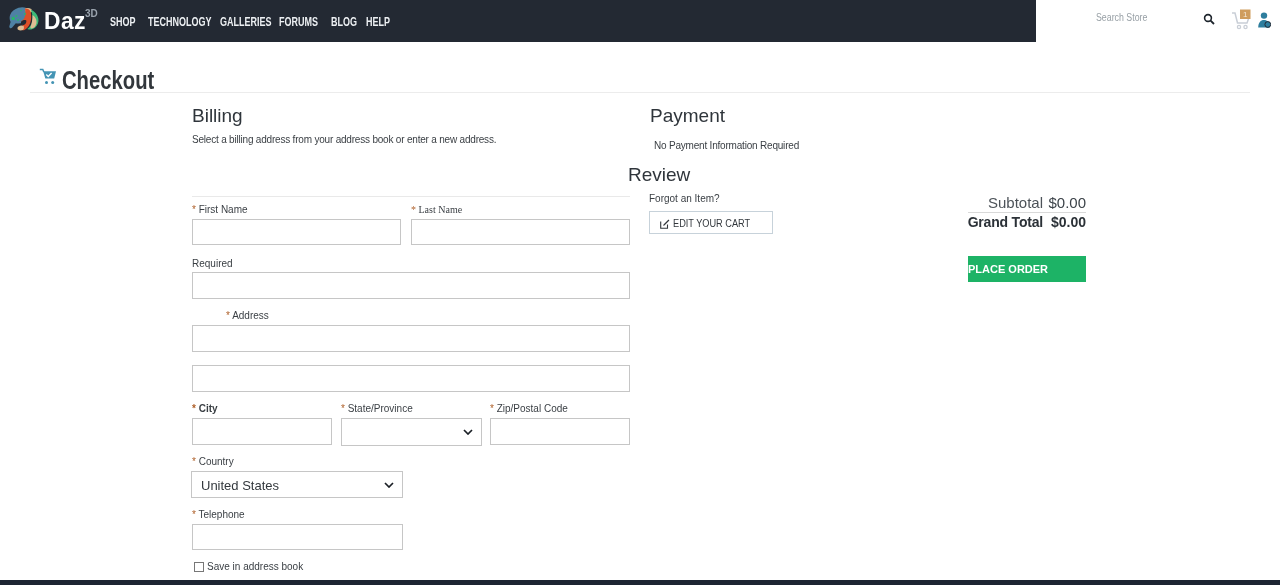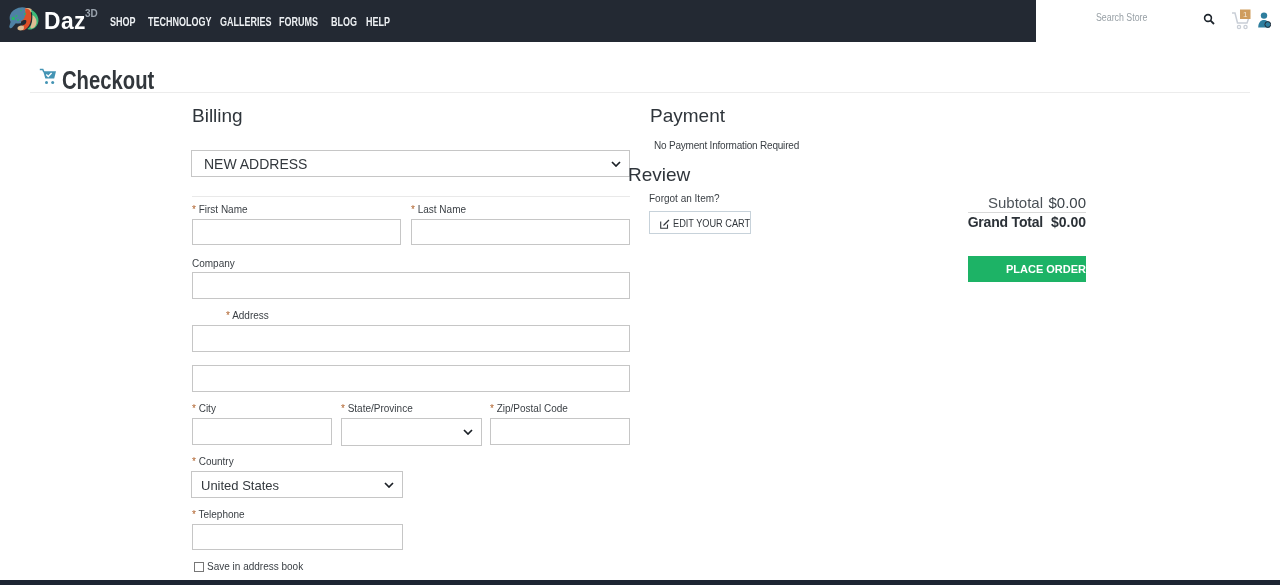--- a/index.html
+++ b/index.html
@@ -36,22 +36,22 @@
     font-size:14px; white-space:nowrap;}
   .chev { position:absolute; right:8px; top:50%; margin-top:-3px; width:10px; height:6px; }
 
   .t10 { position:absolute; font-size:10px; line-height:10px; color:#3a3f44; white-space:nowrap; }
 
   
   .tot-label { position:absolute; right:237px; white-space:nowrap; }
   .tot-val { position:absolute; right:194px; white-space:nowrap; }
   #tot-line { position:absolute; left:968px; top:212px; width:118px; height:1px; background:#d9d9d9; }
   #place-order { position:absolute; left:968px; top:256px; width:118px; height:26px; background:#1db366;
-    color:#fff; font-size:11px; font-weight:bold; text-align:right; line-height:26px; }
-  #edit-cart { position:absolute; left:649px; top:211px; width:102px; height:23px; background:#fff;
+    color:#fff; font-size:11px; font-weight:bold; text-align:left; line-height:26px; }
+  #edit-cart { position:absolute; left:649px; top:211px; width:124px; height:23px; background:#fff;
     border:1px solid #c7d2da; color:#32373c;padding-left:10px; }
   #footerbar { position:absolute; left:0; top:580px; width:1280px; height:5px; background:#1d2532; }
 </style>
 </head>
 <body>
 <div id="page">
 
   <div id="header">
     <svg class="abs" style="left:9px; top:7px;" width="31" height="24" viewBox="0 0 31 24">
       <path d="M9.5 0.7 C14 -0.6 18 0.6 20.5 2.6 C20.9 5.8 20.3 9.6 18.2 12.3 C15.6 15.6 10.8 17.2 6.8 16.2 L3.2 20.6 C1.9 21.9 -0.1 20.9 0.4 19.1 L1.6 14.9 C0.5 12.8 0.3 10.3 1.1 8 C2.3 4.5 5.6 1.9 9.5 0.7 Z" fill="#4e81a4"></path>
@@ -102,41 +102,36 @@
     <path d="M0.8 1.5 L3.8 1.5 L4.8 4" fill="none" stroke="#4494b4" stroke-width="1.5"></path>
     <path d="M4.2 3.2 L17 3.2 L15.2 10.5 L6.3 10.5 Z" fill="#4494b4"></path>
     <path d="M7.3 6.6 L9.2 8.4 L12.6 4.9" fill="none" stroke="#fff" stroke-width="1.4"></path>
     <circle cx="7.5" cy="14.4" r="1.5" fill="#4494b4"></circle>
     <circle cx="13.7" cy="14.4" r="1.5" fill="#4494b4"></circle>
   </svg>
   <div id="checkout-title">Checkout</div>
   <div id="rule-top"></div>
 
   <div class="h2" style="left:192px; top:106px;">Billing</div>
-  <div class="sel" style="left:191px; top:150px; width:439px; height:27px;">
-    <div class="st">NEW ADDRESS</div>
-    <svg class="chev" width="10" height="6" viewBox="0 0 10 6">
-        <path d="M1 1 L5 5 L9 1" fill="none" stroke="#1b2026" stroke-width="1.7"></path>
-      </svg>
-  </div>
+  <div class="t10" style="left:192px; top:135px; letter-spacing:-0.2px;">Select a billing address from your address book or enter a new address.</div>
   <div class="abs" style="left:192px; top:196px; width:438px; height:1px; background:#e9e9e9;"></div>
 
   <div class="lbl req" style="left:192px; top:205px;">First Name</div>
-  <div class="lbl req" style="left:411px; top:205px;">Last Name</div>
+  <div class="lbl req" style="left:411px; top:205px;font-family:Liberation Serif, serif;">Last Name</div>
   <div class="inp" style="left:192px; top:219px; width:209px; height:26px;"></div>
   <div class="inp" style="left:411px; top:219px; width:219px; height:26px;"></div>
 
-  <div class="lbl" style="left:192px; top:259px;">Company</div>
+  <div class="lbl" style="left:192px; top:259px;">Required</div>
   <div class="inp" style="left:192px; top:272px; width:438px; height:27px;"></div>
 
   <div class="lbl req" style="left:192px; top:311px;margin-left:34px;">Address</div>
   <div class="inp" style="left:192px; top:325px; width:438px; height:27px;"></div>
   <div class="inp" style="left:192px; top:365px; width:438px; height:27px;"></div>
 
-  <div class="lbl req" style="left:192px; top:404px;">City</div>
+  <div class="lbl req" style="left:192px; top:404px;font-weight:bold;">City</div>
   <div class="lbl req" style="left:341px; top:404px;">State/Province</div>
   <div class="lbl req" style="left:490px; top:404px;">Zip/Postal Code</div>
   <div class="inp" style="left:192px; top:418px; width:140px; height:27px;"></div>
   <div class="sel" style="left:341px; top:418px; width:141px; height:28px;">
     <svg class="chev" width="10" height="6" viewBox="0 0 10 6">
         <path d="M1 1 L5 5 L9 1" fill="none" stroke="#1b2026" stroke-width="1.7"></path>
       </svg>
   </div>
   <div class="inp" style="left:490px; top:418px; width:140px; height:27px;"></div>
 

